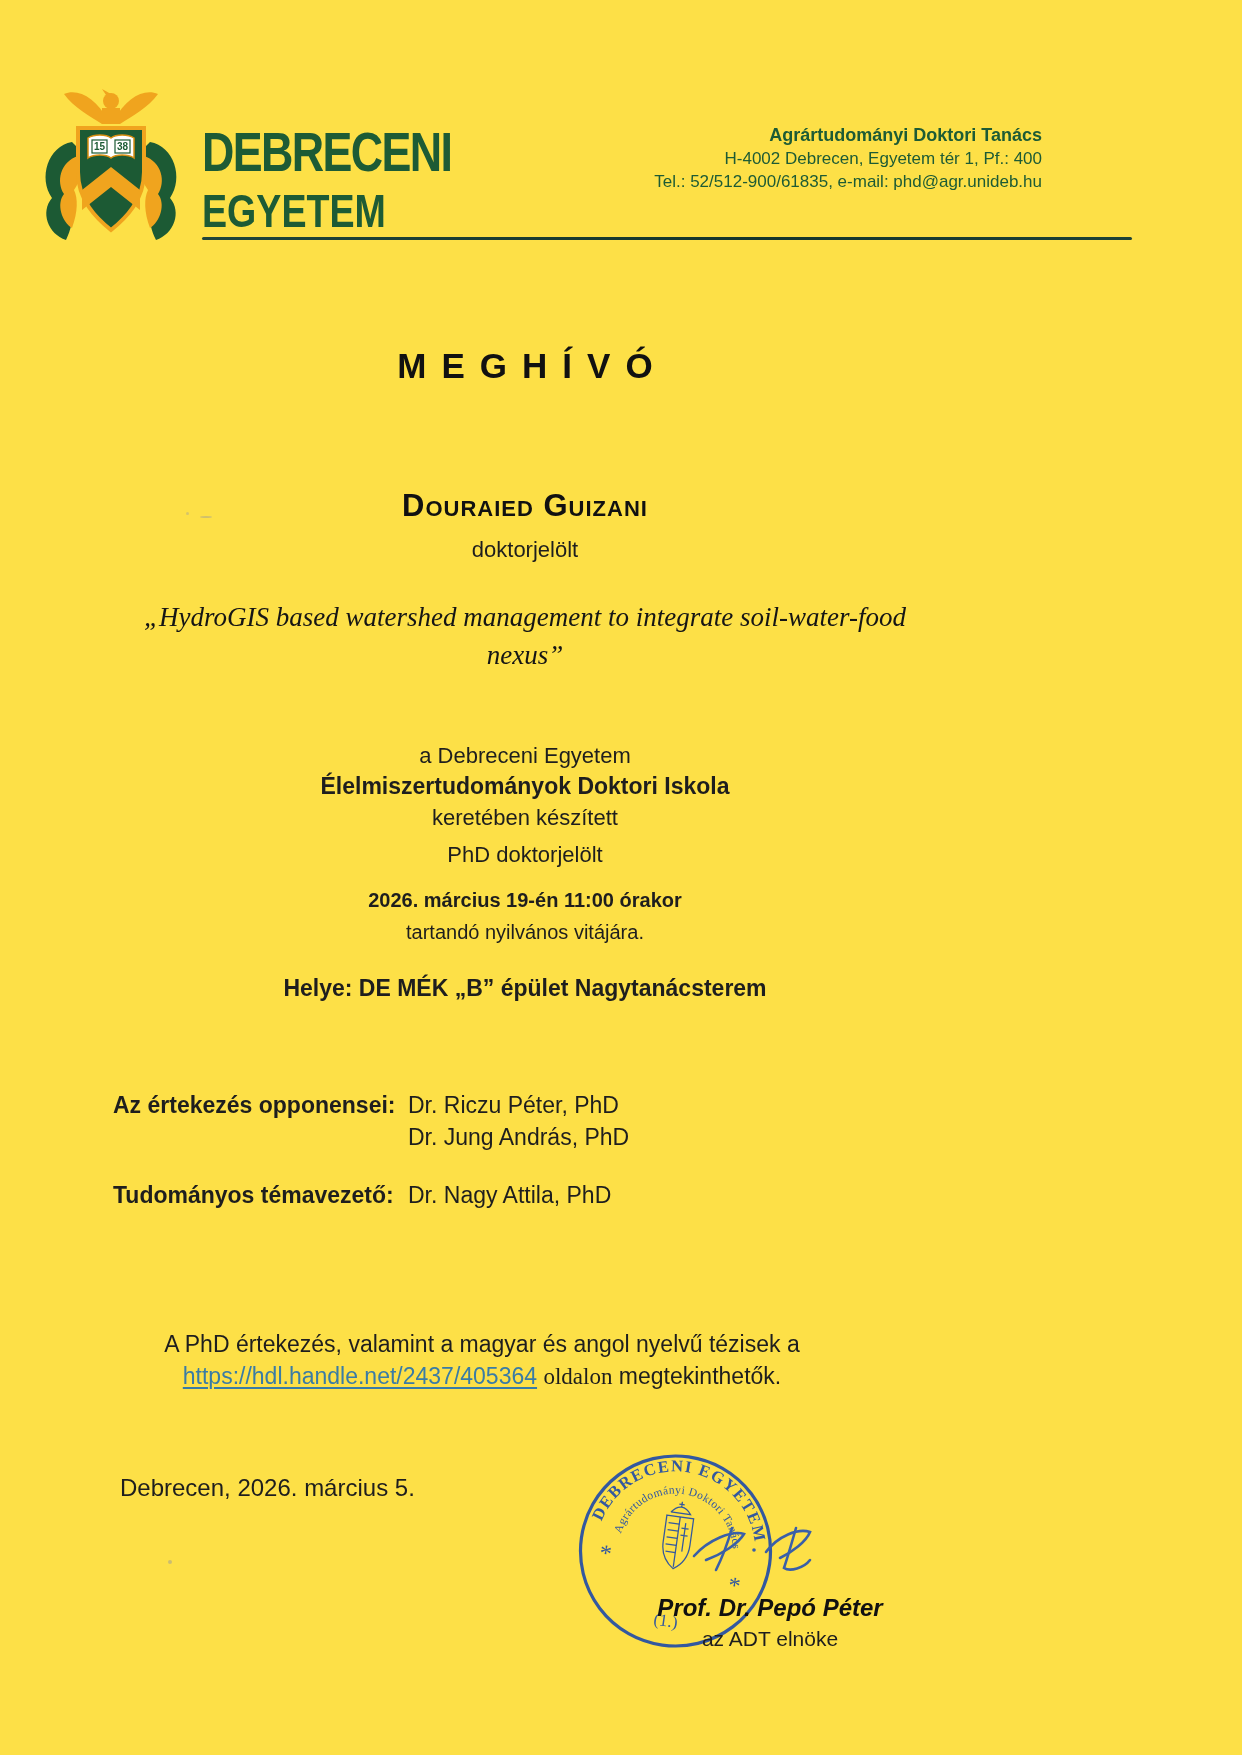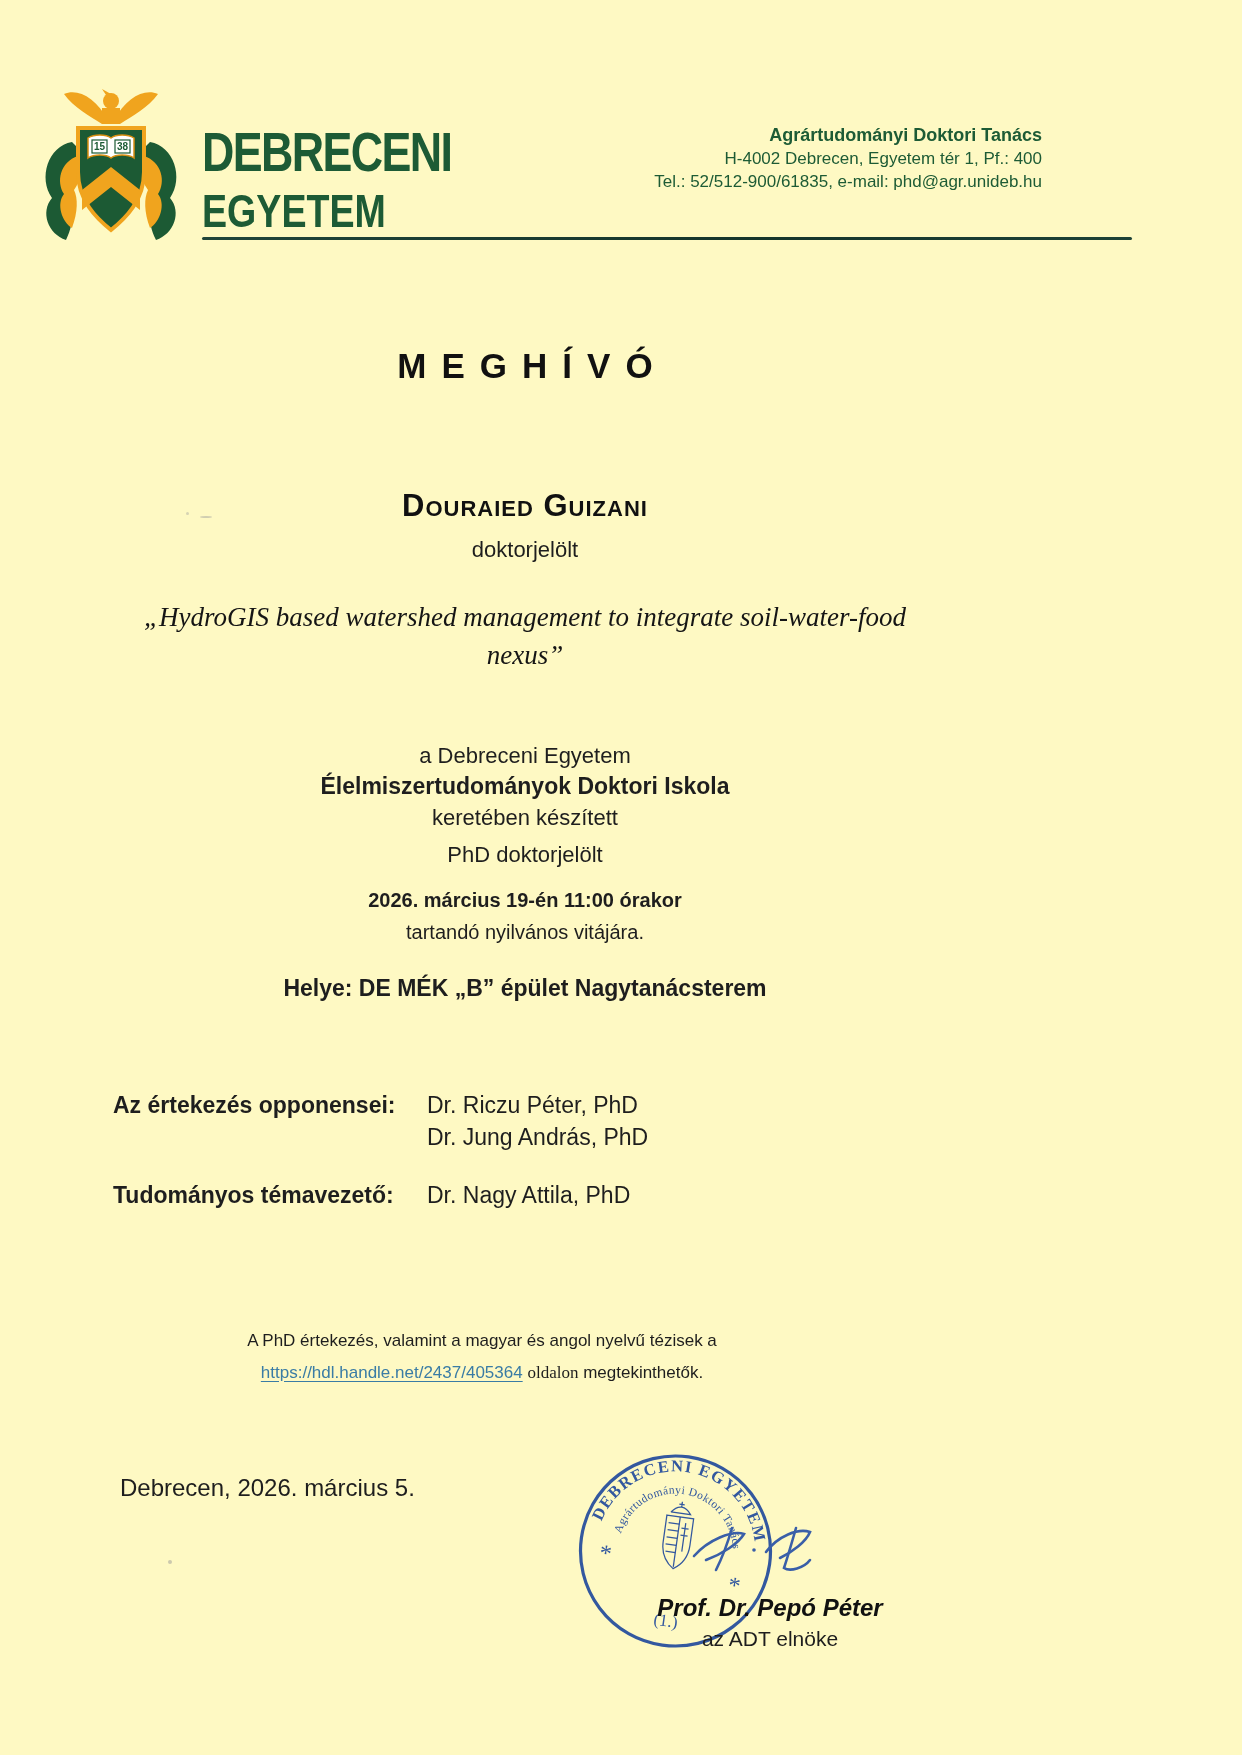--- a/index.html
+++ b/index.html
@@ -1,20 +1,20 @@
 <!DOCTYPE html>
 <html lang="hu"><head>
 <meta charset="utf-8">
 <style>
   html,body{margin:0;padding:0;background:#e8e8e8;}
   .page{
     position:relative;
     width:1242px;height:1755px;
     margin:0 auto;
-    background:#fef9c3;
+    background:#fde047;
     overflow:hidden;
     font-family:"Liberation Sans",sans-serif;
     color:#1e1e1e;
   }
   .abs{position:absolute;}
 
   
   .wordmark{left:202px;top:124px;color:#1d5b35;}
   .wordmark .l1{
     font-size:56px;font-weight:700;letter-spacing:-2px;line-height:1;
@@ -55,24 +55,24 @@
   .school-block{top:740px;font-size:22px;line-height:31px;}
   .school-block .bold{font-weight:700;font-size:23px;}
   .phd-line{top:842px;font-size:22px;}
   .when-block{top:884px;font-size:20px;line-height:32px;}
   .when-block .bold{font-weight:700;}
   .venue-block{top:972px;font-size:23px;line-height:32px;}
   .venue-block .bold{font-weight:700;}
 
   
   .lbl{font-size:23px;font-weight:700;white-space:nowrap;}
-  .val{font-size:23px;white-space:nowrap;margin-left:19px;}
-
-  
-  .avail{left:0;width:964px;text-align:center;font-size:17px;}
+  .val{font-size:23px;white-space:nowrap;}
+
+  
+  .avail{left:0;width:964px;text-align:center;font-size:23px;}
   .avail a{color:#3a7ca5;text-decoration:underline;text-underline-offset:3px;}
   .serifword{font-family:"Liberation Serif",serif;}
 
   
   .dateline{left:120px;top:1474px;font-size:24px;}
   .signatory{left:645px;top:1594px;width:250px;text-align:center;}
   .signatory .nm{font-size:24px;font-weight:700;font-style:italic;color:#111;}
   .signatory .tt{font-size:21px;margin-top:5px;}
 
   .artifact{background:#9a9a9a;border-radius:50%;}

